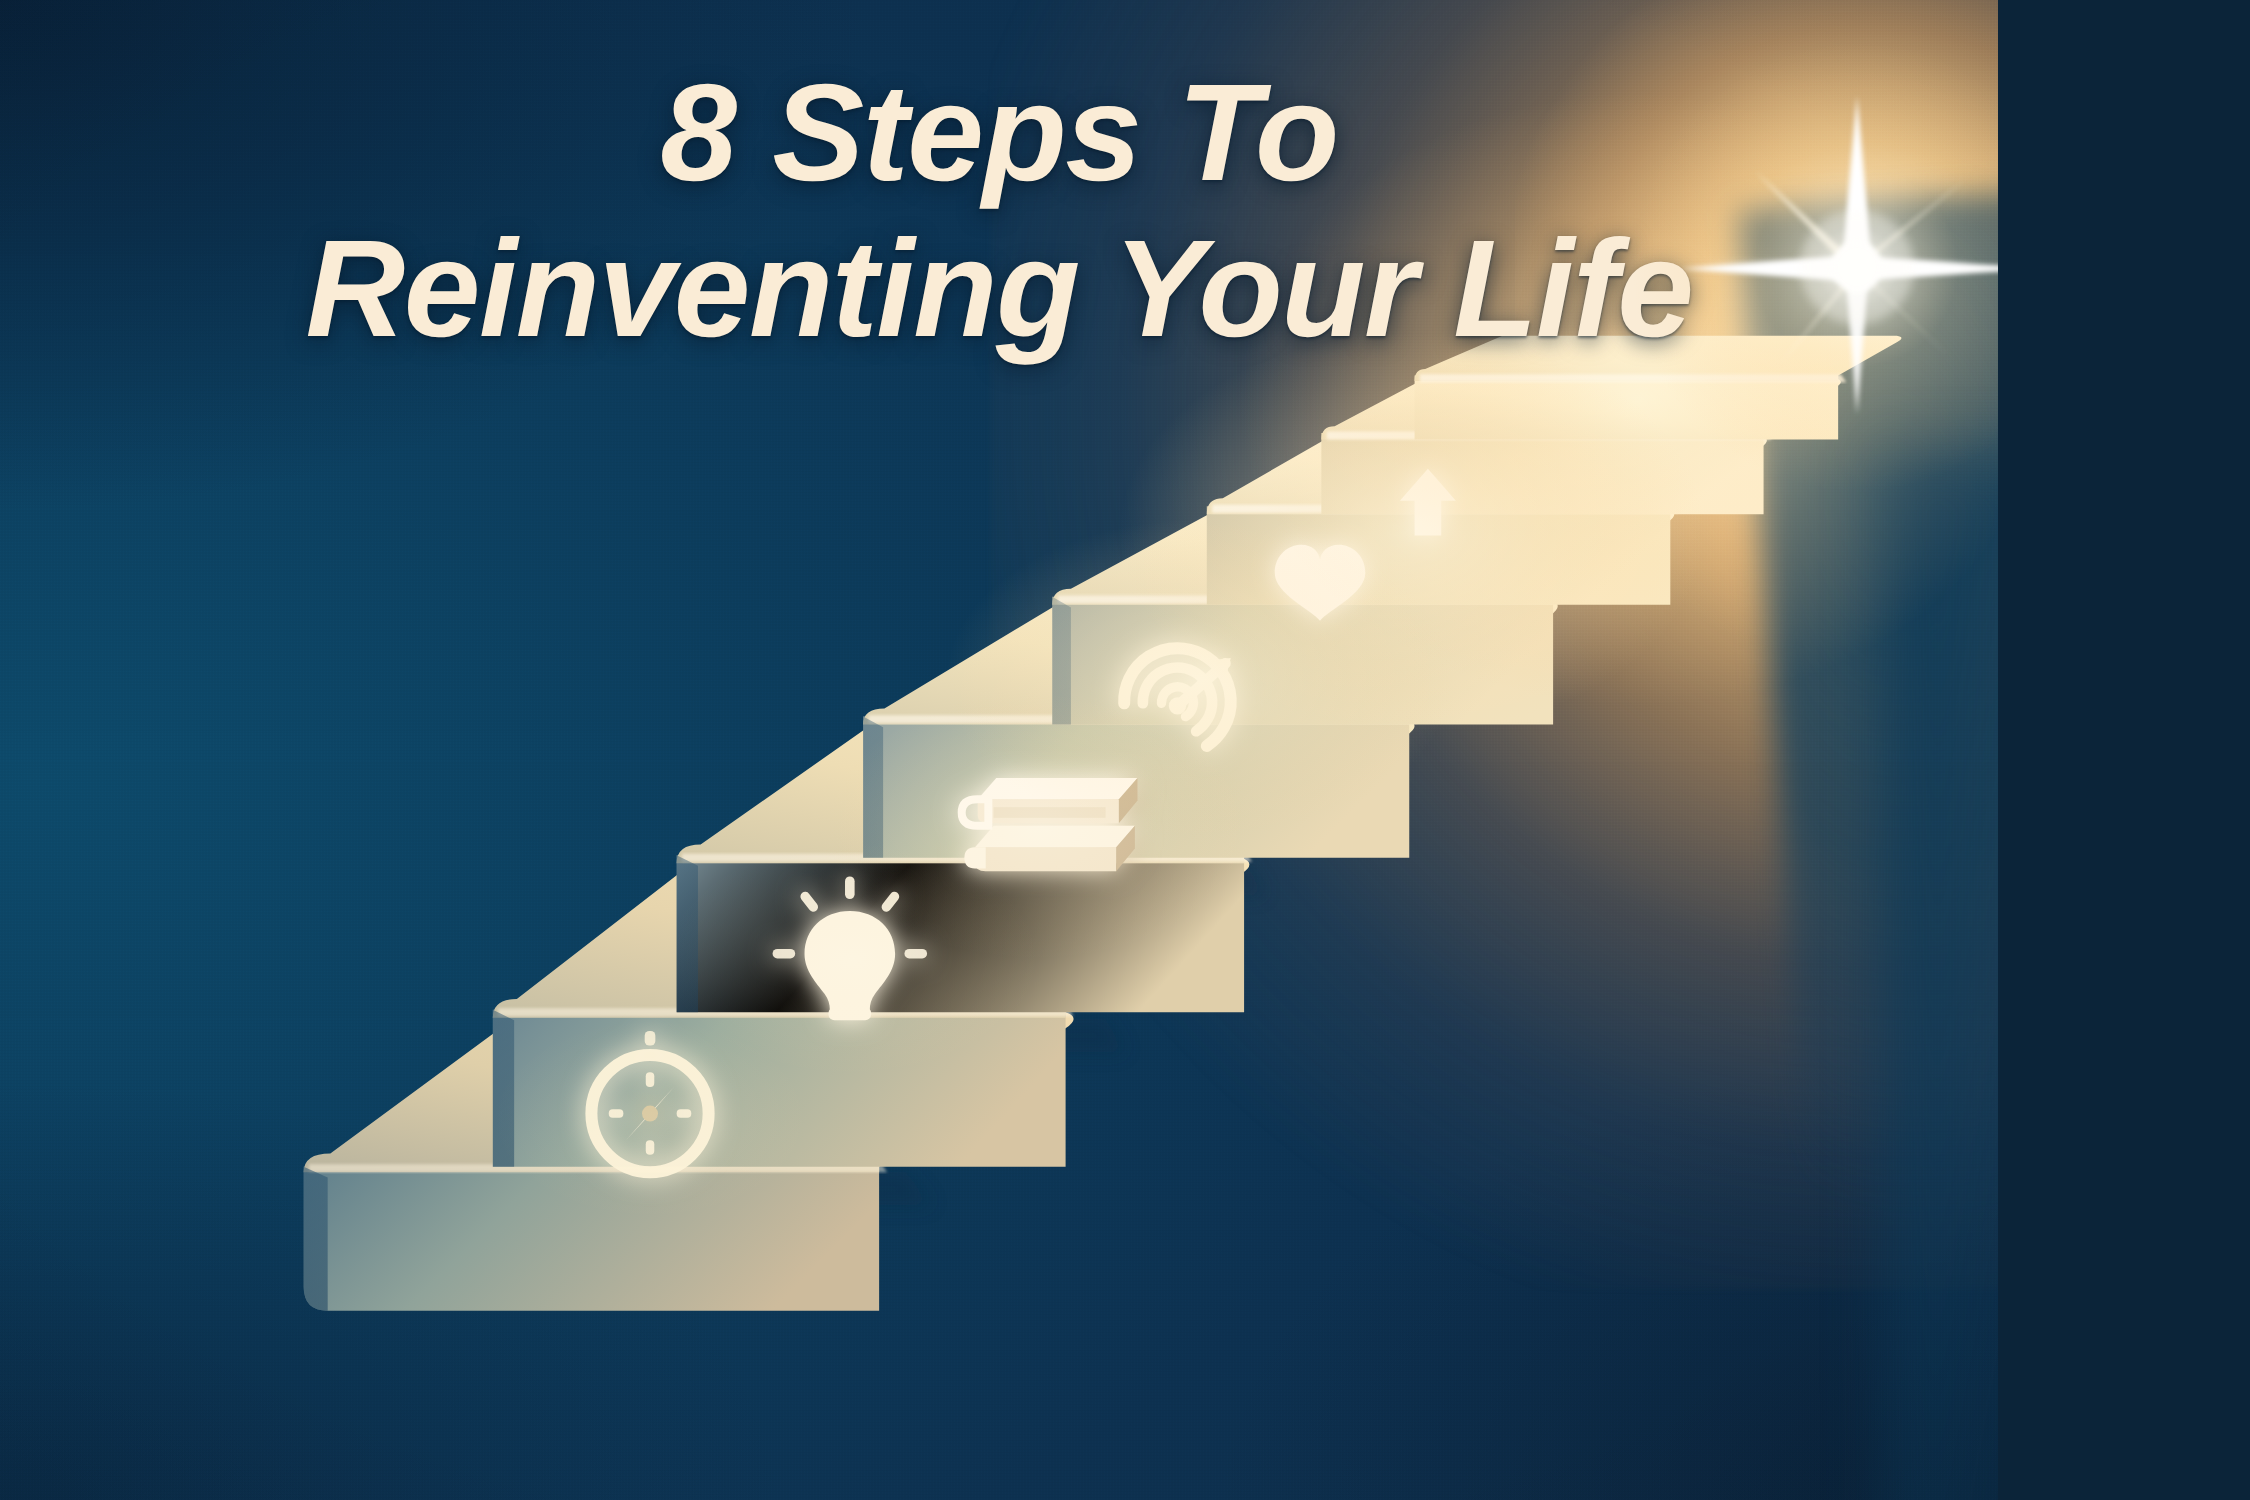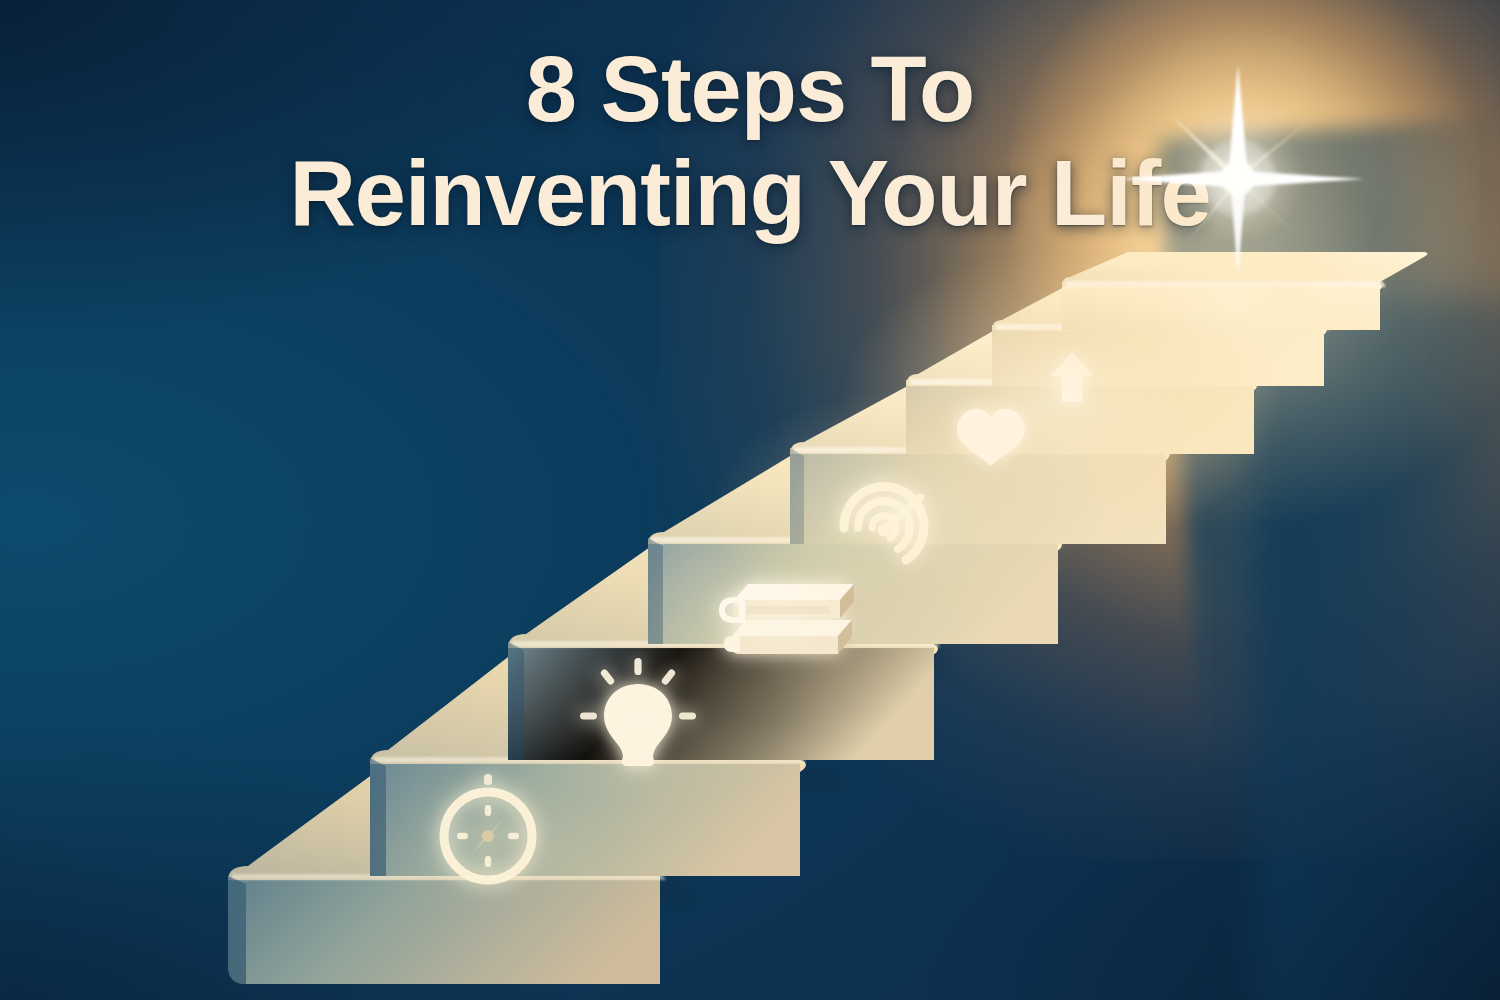--- a/index.html
+++ b/index.html
@@ -1,24 +1,25 @@
 <!DOCTYPE html>
 <html><head>
 <meta charset="utf-8">
 <style>
   html,body{margin:0;padding:0;background:#0b2439;}
   *{box-sizing:border-box;}
 
   #poster{
     position:relative;
-    width:1500px;height:1000px;
+    width:1332px;height:1000px;
     overflow:hidden;
     font-family:"Liberation Sans","DejaVu Sans",sans-serif;
     background:#be185d;
     isolation:isolate;
+    font-style:italic;
   }
 
   
   .bg-base{
     position:absolute;inset:0;
     background:
       radial-gradient(120% 100% at 2% 52%, #0d4a6b 0%, #0c3c5c 34%, #0d3150 62%, #0e2c47 100%);
   }
   .bg-corner-dark{
     position:absolute;inset:0;

